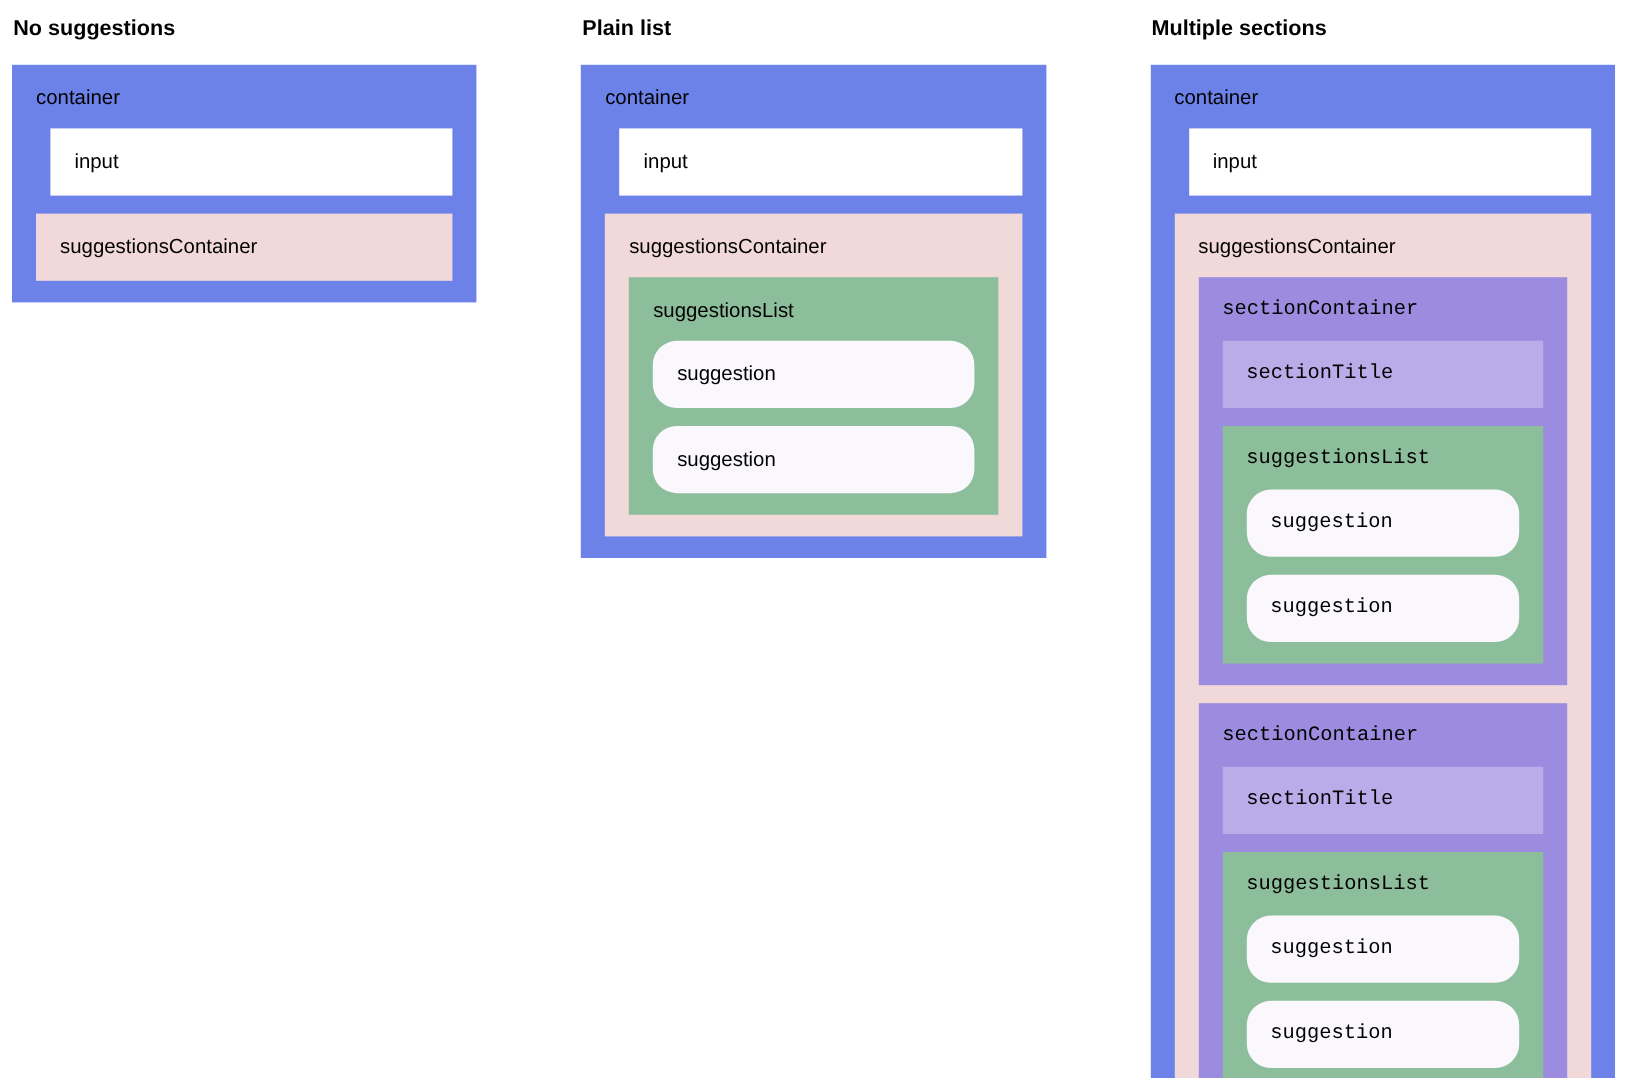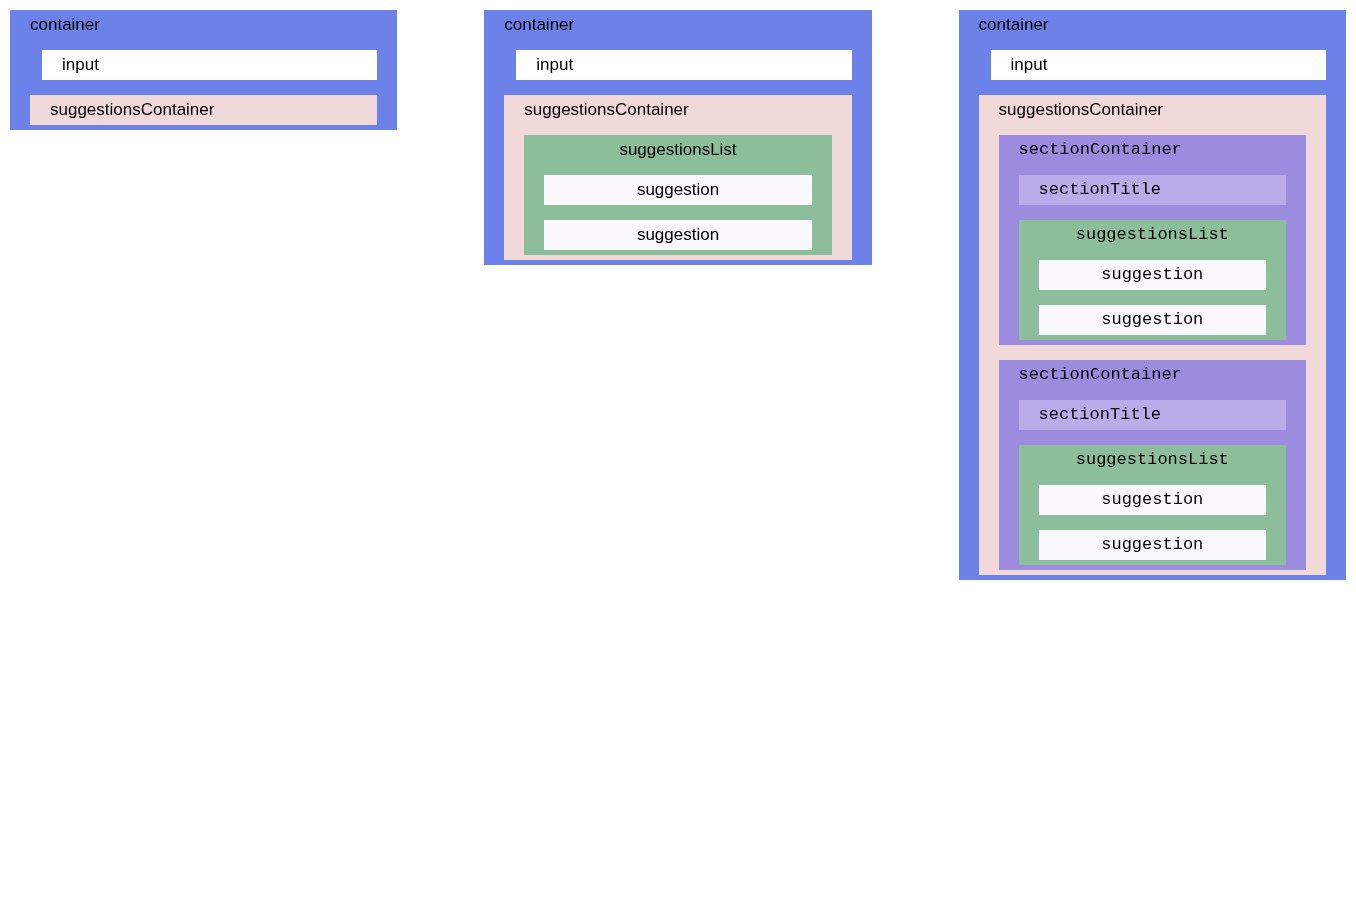--- a/index.html
+++ b/index.html
@@ -22,54 +22,56 @@
   .example-column {
     width: 29%;
   }
   h3.example-heading {
     font-size: 18px;
     line-height: 22px;
     font-weight: bold;
     margin: 2px 0 20px 1px;
   }
   .box {
-    padding: 5px 20px;
+    padding: 18px 20px;
   }
   .box > .box { margin-top: 15px; }
   .label {
     line-height: 20px;
     white-space: nowrap;
   }
   
   .container-box            { background: var(--container, #6c82e8); }
   .input-box                { background: var(--input, #ffffff); margin-left: 12px; }
   .suggestions-container-box{ background: var(--suggestionsContainer, #f2d9d9); }
-  .suggestions-list-box     { background: var(--suggestionsList, #8dbe9b); text-align: center; }
-  .suggestion-box           { background: var(--suggestion, #faf8fd); }
+  .suggestions-list-box     { background: var(--suggestionsList, #8dbe9b); }
+  .suggestion-box           { background: var(--suggestion, #faf8fd); border-radius: 20px; }
   .section-container-box    { background: var(--sectionContainer, #9c8ce0); font-family: Liberation Mono, monospace; }
   .section-title-box        { background: var(--sectionTitle, #b9ace8); }
 </style>
 </head>
 <body>
 
 <div class="examples-row">
 
   <section class="example-column">
+    <h3 class="example-heading">No suggestions</h3>
     <div class="box container-box">
       <div class="label">container</div>
       <div class="box input-box">
         <div class="label">input</div>
       </div>
       <div class="box suggestions-container-box">
         <div class="label">suggestionsContainer</div>
       </div>
     </div>
   </section>
 
   <section class="example-column">
+    <h3 class="example-heading">Plain list</h3>
     <div class="box container-box">
       <div class="label">container</div>
       <div class="box input-box">
         <div class="label">input</div>
       </div>
       <div class="box suggestions-container-box">
         <div class="label">suggestionsContainer</div>
         <div class="box suggestions-list-box">
           <div class="label">suggestionsList</div>
           <div class="box suggestion-box">
@@ -77,20 +79,21 @@
           </div>
           <div class="box suggestion-box">
             <div class="label">suggestion</div>
           </div>
         </div>
       </div>
     </div>
   </section>
 
   <section class="example-column">
+    <h3 class="example-heading">Multiple sections</h3>
     <div class="box container-box">
       <div class="label">container</div>
       <div class="box input-box">
         <div class="label">input</div>
       </div>
       <div class="box suggestions-container-box">
         <div class="label">suggestionsContainer</div>
 
         <div class="box section-container-box">
           <div class="label">sectionContainer</div>

